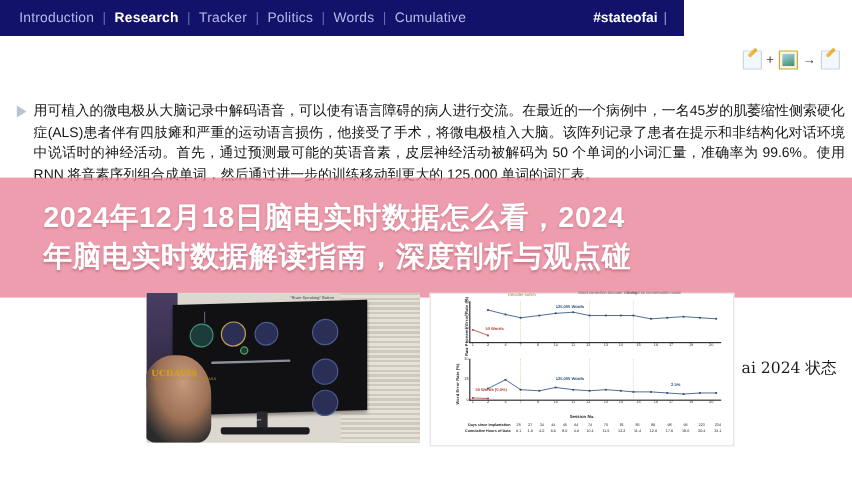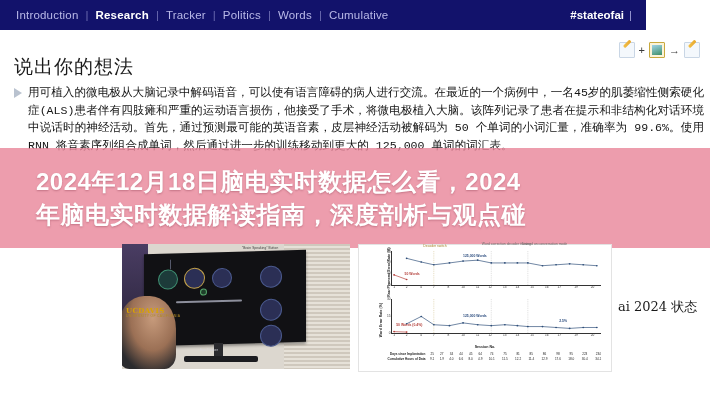--- a/index.html
+++ b/index.html
@@ -13,21 +13,21 @@
   #page {
     position: relative;
     width: 710px; height: 400px;
     background: #ffffff;
     overflow: hidden;
   }
 
   
   .navbar {
     position: absolute; left: 0; top: 0;
-    width: 646px; height: 30px;
+    width: 570px; height: 30px;
     background: #12126b;
     display: flex; align-items: center;
     padding: 0 14px;
     gap: 20px;
   }
   .nav-items { display: flex; align-items: center; gap: 0px; }
   .nav-link {
     color: #b9b9e8;
     font-size: 11.5px;
     letter-spacing: .2px;
@@ -87,21 +87,21 @@
   .tool-sym { font-size: 11px; color: #3b3b3b; line-height: 16px; }
 
   
   .article {
     position: absolute;
     left: 14px; top: 84px;
     width: 690px;
   }
   .para {
     position: relative;
-    font-family: Liberation Mono, monospace;
+    font-family: Liberation Sans, sans-serif;
     font-size: 11.6px;
     line-height: 17.5px;
     color: #141414;
     text-align: justify;
     padding-left: 14px;
   }
   .para-marker {
     position: absolute;
     left: 0; top: 4px;
     width: 0; height: 0;
@@ -326,21 +326,20 @@
       <span class="nav-link">Words</span>
       <span class="nav-sep">|</span>
       <span class="nav-link">Cumulative</span>
     </div>
     <div class="nav-right">
       <span>#stateofai</span>
       <span class="bar">|</span>
     </div>
   </div>
 
-  <div class="page-title">说出你的想法</div>
 
   <div class="header-tools">
     <span class="tool-icon pencil"></span>
     <span class="tool-sym">+</span>
     <span class="tool-icon picture"></span>
     <span class="tool-sym">→</span>
     <span class="tool-icon pencil"></span>
   </div>
 
   <div class="article">

